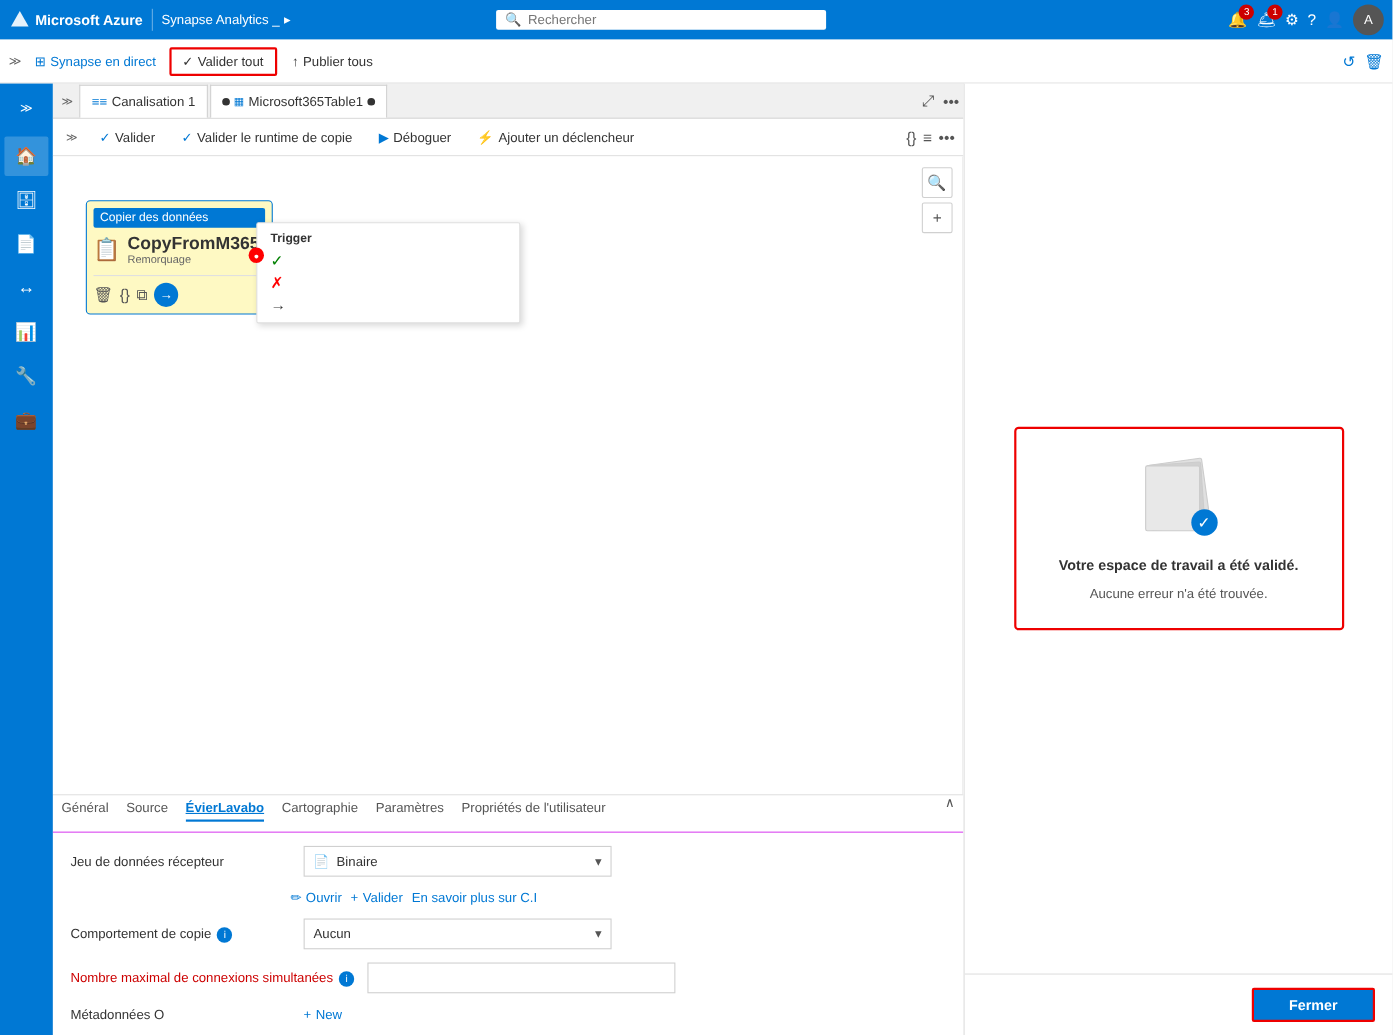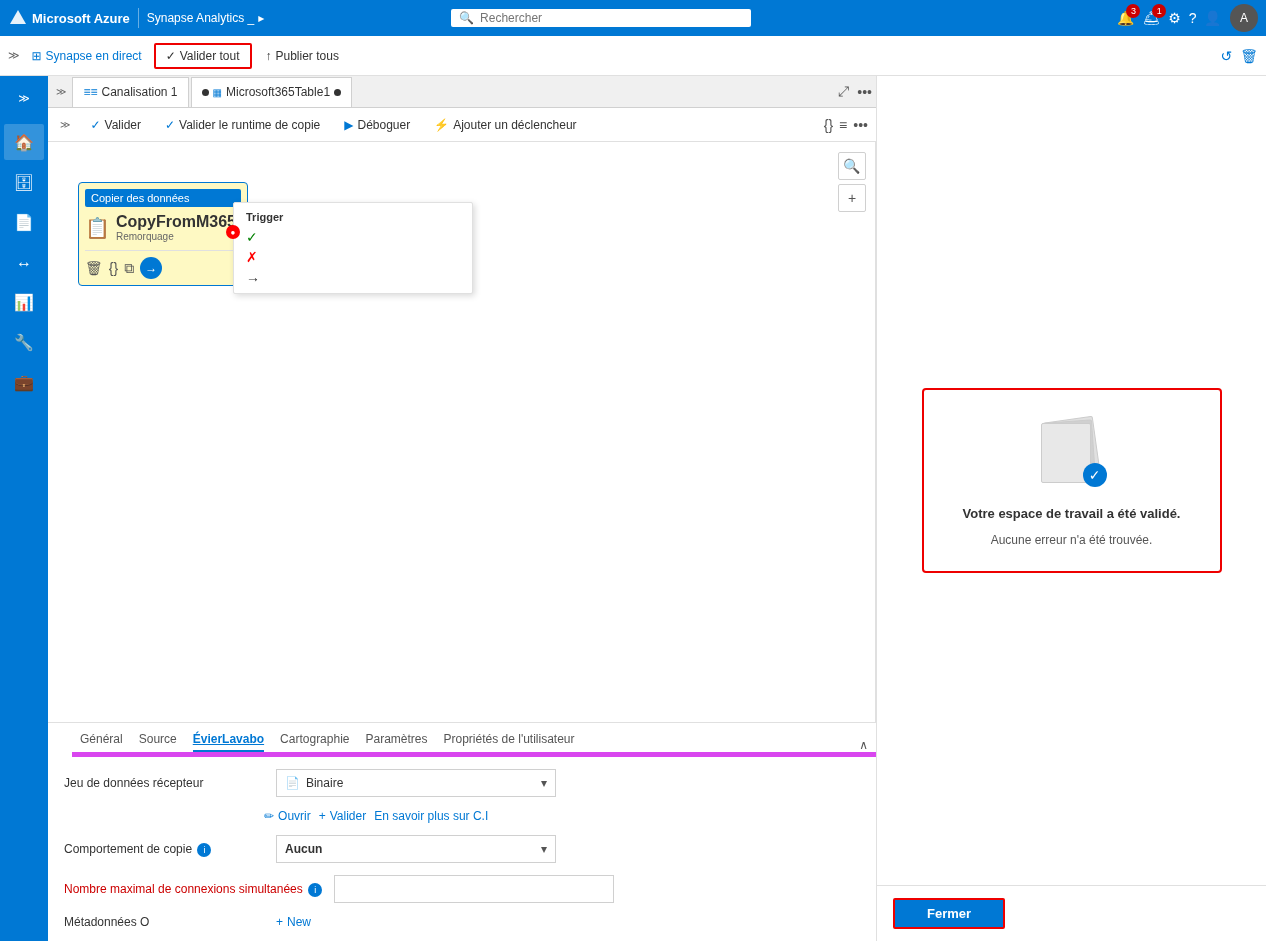--- a/index.html
+++ b/index.html
@@ -140,22 +140,22 @@
       width: 28px; height: 28px; background: white; border: 1px solid #d0d0d0;
       display: flex; align-items: center; justify-content: center;
       cursor: pointer; font-size: 14px; color: #555; border-radius: 2px;
     }
 
     
     .bottom-panel { background: white; border-top: 1px solid #e0e0e0; }
 
     
     .bottom-tabs {
-      display: flex; border-bottom: 5px solid #d946ef;
-      align-items: flex-end; padding: 0 8px; height: 34px; gap: 16px; margin-left: 24px;
+      display: flex; border-bottom: 1px solid #d946ef;
+      align-items: flex-start; padding: 0 8px; height: 34px; gap: 16px;
     }
     .bottom-tab {
       font-size: 12px; color: #555; cursor: pointer; padding: 4px 0;
       border-bottom: 2px solid transparent; white-space: nowrap;
     }
     .bottom-tab.active { color: #0078d4; border-bottom: 2px solid #0078d4; font-weight: 600; }
     .bottom-tab.underline { text-decoration: underline; }
     .bottom-collapse { margin-left: auto; cursor: pointer; color: #555; }
 
     
@@ -189,21 +189,21 @@
     .validation-box {
       border: 2px solid #e00; border-radius: 4px;
       width: 300px; padding: 24px; display: flex; flex-direction: column; align-items: center;
       gap: 12px; background: white;
     }
     .validation-icon {
       width: 80px; height: 80px; display: flex; align-items: center; justify-content: center;
     }
     .validation-title { font-size: 13px; font-weight: 600; color: #333; text-align: center; }
     .validation-subtitle { font-size: 12px; color: #555; text-align: center; }
-    .right-panel-footer { padding: 12px 16px; border-top: 1px solid #e0e0e0; display: flex; justify-content: flex-start; }
+    .right-panel-footer { padding: 12px 16px; border-top: 1px solid #e0e0e0; display: flex; justify-content: flex-end; }
     .btn-fermer {
       background: #0078d4; color: white; border: 2px solid #e00; border-radius: 2px;
       padding: 6px 32px; font-size: 13px; cursor: pointer; font-weight: 600;
     }
 
     
     .canvas-divider {
       position: absolute; right: 0; top: 0; bottom: 0;
       width: 1px; background: #e0e0e0;
     }
@@ -435,21 +435,21 @@
             </div>
             <span class="form-action-link">En savoir plus sur C.I</span>
           </div>
 
           <div class="form-row">
             <div class="form-label">
               <span>Comportement de copie</span>
               <span class="info-circle">i</span>
             </div>
             <div class="form-control" style="width:260px;">
-              <span style="flex:1;font-weight:bold;">Aucun</span>
+              <span style="flex:1;">Aucun</span>
               <span style="color:#555;">▾</span>
             </div>
           </div>
 
           <div class="form-row">
             <div class="form-label red">
               <span>Nombre maximal de connexions simultanées</span>
               <span class="info-circle">i</span>
             </div>
             <div class="form-control" style="width:260px;">

